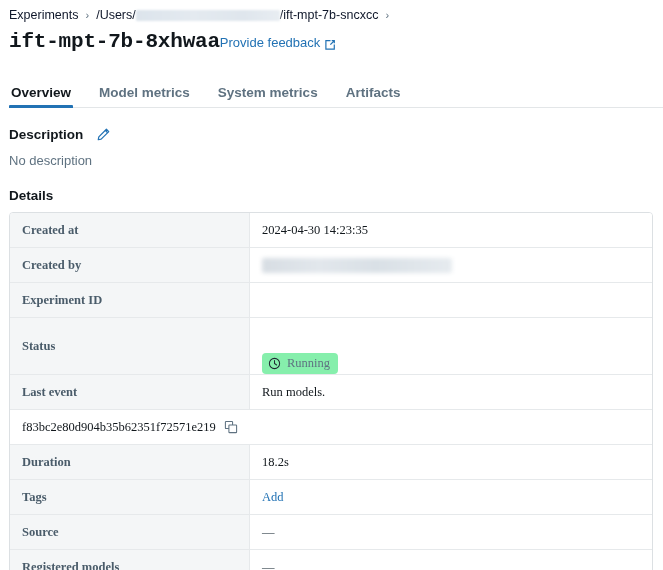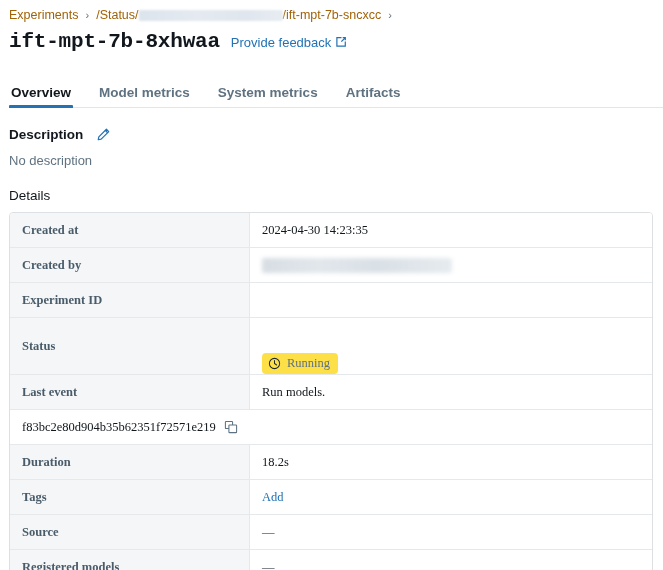--- a/index.html
+++ b/index.html
@@ -20,21 +20,21 @@
   
   .breadcrumb {
     position: absolute;
     left: 9px; top: 8px;
     display: flex;
     align-items: center;
     font-size: 12.5px;
     color: #2272b4;
     white-space: nowrap;
   }
-  .bc-link { color: #a16207; cursor: pointer; }
+  .bc-link { color: #0f172a; cursor: pointer; }
   .bc-sep {
     color: #5f7281;
     margin: 0 7px;
     font-size: 11px;
     line-height: 1;
     display: inline-block;
     transform: translateY(-0.5px);
   }
   .bc-redact {
     display: inline-block;
@@ -55,26 +55,25 @@
     align-items: baseline;
   }
   .run-title {
     font-size: 21px;
     font-weight: bold;
     color: #11171c;
     letter-spacing: -0.2px;
     font-family: Liberation Mono, monospace;
   }
   .feedback {
-    margin-left: 11px;
     font-size: 13px;
     color: #2272b4;
     cursor: pointer;
     display: inline-flex;
-    align-items: flex-start;
+    align-items: flex-end;
     gap: 4px;
   }
   .ext-icon { display: inline-block; width: 12px; height: 12px; transform: translateY(1px); }
 
   
   .tabs {
     position: absolute;
     left: 9px; top: 78px;
     width: 654px;
     display: flex;
@@ -127,21 +126,21 @@
     left: 9px; top: 153px;
     font-size: 13px;
     color: #5f7281;
   }
 
   
   .details-label {
     position: absolute;
     left: 9px; top: 188px;
     font-size: 13.5px;
-    font-weight: normal;
+    font-weight: bold;
     color: #11171c;
   }
   .details-table {
     position: absolute;
     left: 9px; top: 212px;
     width: 644px;
     border: 1px solid #dce0e3;
     border-radius: 4px;
     overflow: hidden;
     background: #fff;
@@ -192,38 +191,38 @@
     height: 15px;
     background: linear-gradient(90deg,#d7dde3 0%, #e2e7ec 30%, #d9e0e6 60%, #e6ebef 100%);
     border-radius: 2px;
     filter: blur(2px);
   }
 
   .badge {
     display: inline-flex;
     align-items: center;
     gap: 6px;
-    background: #fde047;
+    background: #86efac;
     border-radius: 4px;
     padding: 3px 8px 3px 6px;
     font-size: 12.5px;
     color: #5f7281;
     margin-top: 35px;
   }
   .badge .clock { width: 13px; height: 13px; display: inline-block; }
 </style>
 </head>
 <body>
 
 <div class="page">
 
   <div class="breadcrumb">
     <span class="bc-link">Experiments</span>
     <span class="bc-sep">›</span>
-    <span class="bc-link">/Status/</span>
+    <span class="bc-link">/Users/</span>
     <span class="bc-redact"></span>
     <span class="bc-link">/ift-mpt-7b-sncxcc</span>
     <span class="bc-sep">›</span>
   </div>
 
   <div class="title-row">
     <span class="run-title">ift-mpt-7b-8xhwaa</span>
     <span class="feedback">
       <span>Provide feedback</span>
       <span class="ext-icon">

